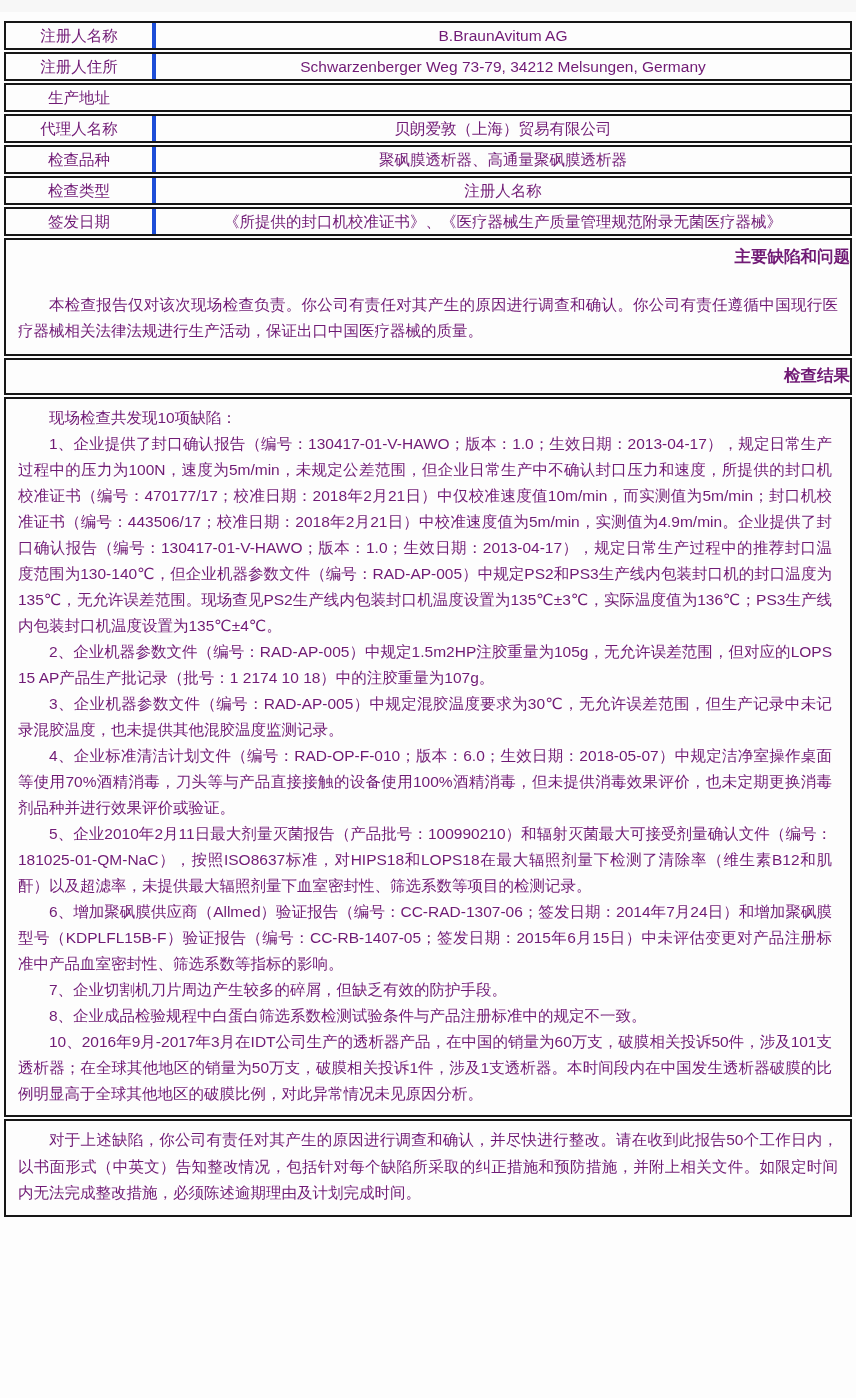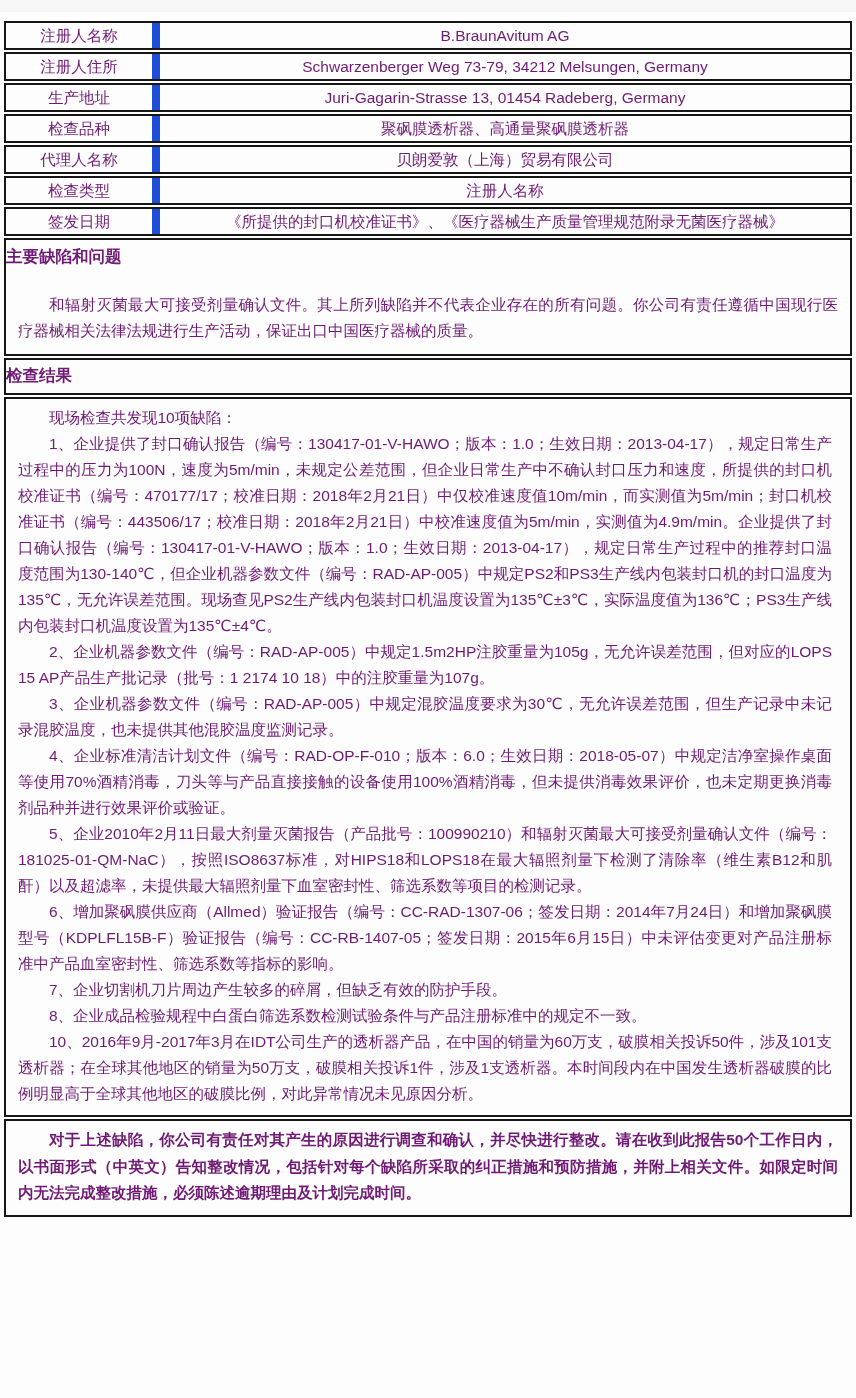--- a/index.html
+++ b/index.html
@@ -34,25 +34,25 @@
   .info-label, .info-value {
     display: flex;
     align-items: center;
     justify-content: center;
     text-align: center;
     font-size: 15.5px;
     line-height: 19px;
     padding: 3px 6px;
     box-sizing: border-box;
   }
-  .info-value { border-left: 8px solid #1d4ed8; }
+  .info-value { border-left: 4px solid #1d4ed8; }
   
   .section { margin-top: 2px; }
   .section-title {
-    text-align: left;
+    text-align: right;
     font-weight: bold;
     font-size: 16.5px;
     padding: 6px 0 2px 0;
   }
   .header-band .section-title { padding: 5px 0 6px 0; }
   .disclaimer {
     font-size: 15.5px;
     line-height: 26px;
     text-align: justify;
     text-indent: 2em;
@@ -60,21 +60,21 @@
     padding: 0 12px 10px 12px;
   }
   .results-body { padding: 6px 18px 8px 12px; }
   .results-body p {
     font-size: 15.5px;
     line-height: 26px;
     text-align: justify;
     text-indent: 2em;
     margin: 0;
   }
-  .closing-box { padding: 6px 12px 8px 12px; font-weight: bold; }
+  .closing-box { padding: 6px 12px 8px 12px; }
   .closing-box p {
     font-size: 15.5px;
     line-height: 26.5px;
     text-align: justify;
     text-indent: 2em;
     margin: 0;
   }
 </style>
 </head>
 <body>
@@ -88,47 +88,46 @@
       <div class="info-value">B.BraunAvitum AG</div>
     </div>
 
     <div class="info-row">
       <div class="info-label">注册人住所</div>
       <div class="info-value">Schwarzenberger Weg 73-79, 34212 Melsungen, Germany</div>
     </div>
 
     <div class="info-row">
       <div class="info-label">生产地址</div>
-      <div class="info-value">Juri-Gagarin-Strasse 13, 01454 Radeberg, Germany</div>
+    </div>
+
+    <div class="info-row">
+      <div class="info-label">代理人名称</div>
+      <div class="info-value">贝朗爱敦（上海）贸易有限公司</div>
     </div>
 
     <div class="info-row">
       <div class="info-label">检查品种</div>
       <div class="info-value">聚砜膜透析器、高通量聚砜膜透析器</div>
-    </div>
-
-    <div class="info-row">
-      <div class="info-label">代理人名称</div>
-      <div class="info-value">贝朗爱敦（上海）贸易有限公司</div>
     </div>
 
     <div class="info-row">
       <div class="info-label">检查类型</div>
       <div class="info-value">注册人名称</div>
     </div>
 
     <div class="info-row">
       <div class="info-label">签发日期</div>
       <div class="info-value">《所提供的封口机校准证书》、《医疗器械生产质量管理规范附录无菌医疗器械》</div>
     </div>
   </div>
 
   <div class="box section">
     <div class="section-title">主要缺陷和问题</div>
-    <p class="disclaimer">和辐射灭菌最大可接受剂量确认文件。其上所列缺陷并不代表企业存在的所有问题。你公司有责任遵循中国现行医疗器械相关法律法规进行生产活动，保证出口中国医疗器械的质量。</p>
+    <p class="disclaimer">本检查报告仅对该次现场检查负责。你公司有责任对其产生的原因进行调查和确认。你公司有责任遵循中国现行医疗器械相关法律法规进行生产活动，保证出口中国医疗器械的质量。</p>
   </div>
 
   <div class="box section header-band">
     <div class="section-title">检查结果</div>
   </div>
 
   <div class="box section results-body">
     <p>现场检查共发现10项缺陷：</p>
     <p>1、企业提供了封口确认报告（编号：130417-01-V-HAWO；版本：1.0；生效日期：2013-04-17），规定日常生产过程中的压力为100N，速度为5m/min，未规定公差范围，但企业日常生产中不确认封口压力和速度，所提供的封口机校准证书（编号：470177/17；校准日期：2018年2月21日）中仅校准速度值10m/min，而实测值为5m/min；封口机校准证书（编号：443506/17；校准日期：2018年2月21日）中校准速度值为5m/min，实测值为4.9m/min。企业提供了封口确认报告（编号：130417-01-V-HAWO；版本：1.0；生效日期：2013-04-17），规定日常生产过程中的推荐封口温度范围为130-140℃，但企业机器参数文件（编号：RAD-AP-005）中规定PS2和PS3生产线内包装封口机的封口温度为135℃，无允许误差范围。现场查见PS2生产线内包装封口机温度设置为135℃±3℃，实际温度值为136℃；PS3生产线内包装封口机温度设置为135℃±4℃。</p>
     <p>2、企业机器参数文件（编号：RAD-AP-005）中规定1.5m2HP注胶重量为105g，无允许误差范围，但对应的LOPS 15 AP产品生产批记录（批号：1 2174 10 18）中的注胶重量为107g。</p>

